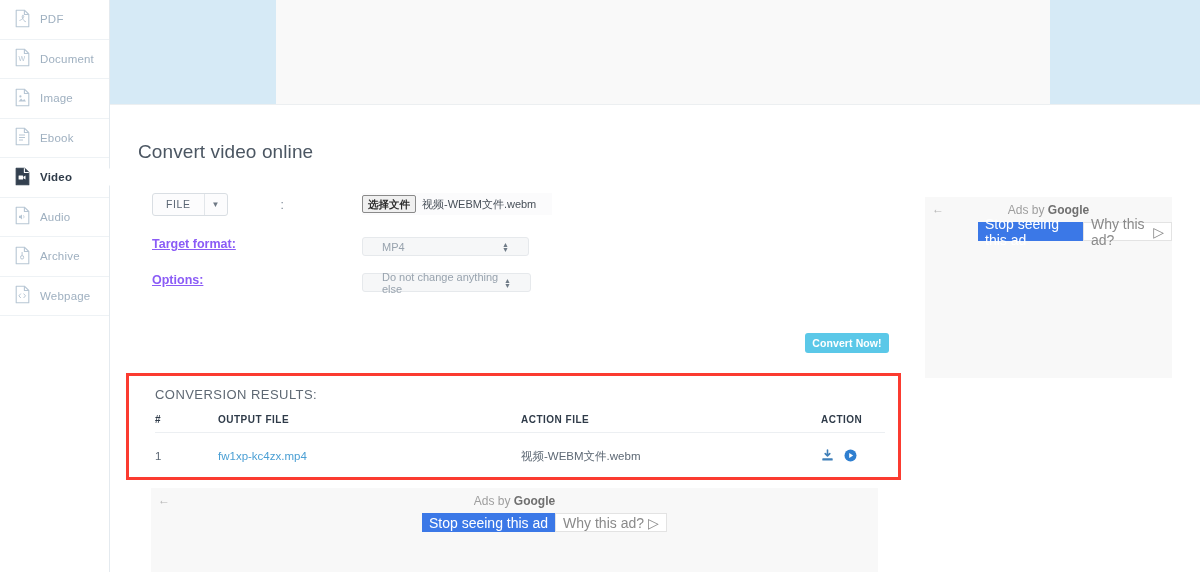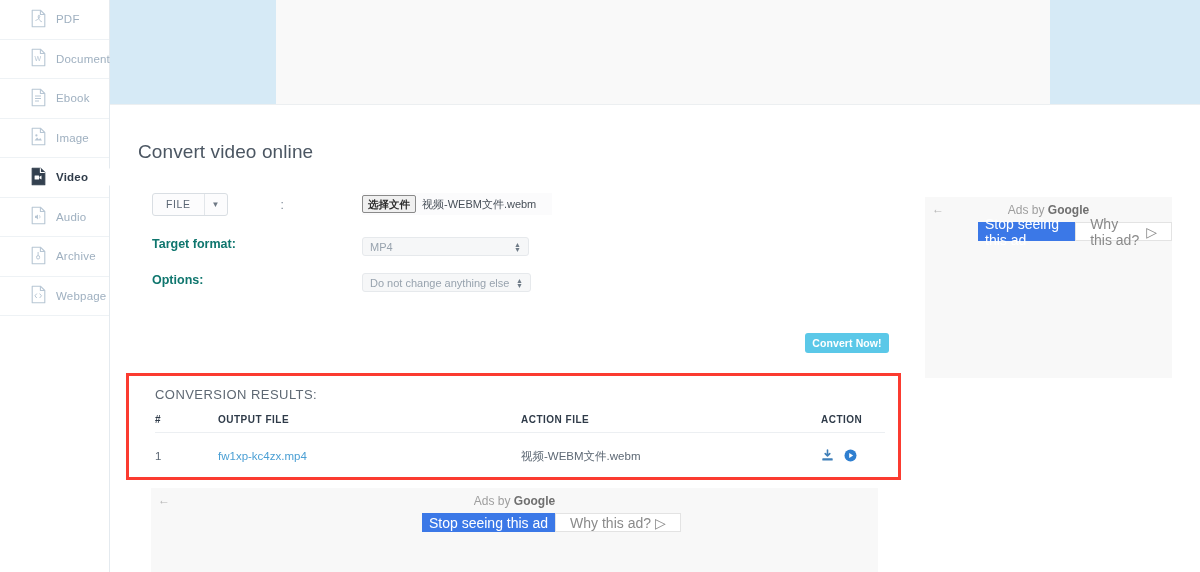--- a/index.html
+++ b/index.html
@@ -30,21 +30,21 @@
     background: #eceff1;
   }
 
   
   .sidebar {
     position: absolute; left: 0; top: 0; width: 110px; height: 572px;
     background: #ffffff; border-right: 1px solid #e4eaef;
   }
   .side-item {
     position: relative; height: 39.5px; display: flex; align-items: center;
-    padding-left: 30px; border-bottom: 1px solid #eef2f5;
+    padding-left: 14px; border-bottom: 1px solid #eef2f5;
     font-size: 11.5px; color: #9fb0c0; letter-spacing: .2px;
   }
   .side-item .ico { width: 17px; height: 19px; margin-right: 9px; flex: none; }
   .side-item.active { color: #2f3b49; font-weight: bold; }
   .side-item.active .notch {
     position: absolute; right: -9px; top: 10px;
     width: 0; height: 0;
     border-top: 9px solid transparent;
     border-bottom: 9px solid transparent;
     border-left: 9px solid #ffffff;
@@ -57,21 +57,21 @@
     position: absolute; left: 28px; top: 36px;
     font-size: 19px; color: #4b5662; font-weight: normal; letter-spacing: .1px;
   }
 
   .form-row { position: absolute; display: flex; align-items: center; gap: 48px; }
   .row-file { left: 42px; top: 88px; }
   .row-target { left: 42px; top: 132px; }
   .row-options { left: 42px; top: 168px; }
 
   .row-label {
-    width: 110px; font-size: 12.5px; color: #0f766e; font-weight: bold;
+    width: 110px; font-size: 12.5px; color: #8b5cf6; font-weight: bold; text-decoration: underline;
   }
   .filetype-btn {
     display: inline-flex; align-items: center; height: 23px;
     border: 1px solid #d9dee3; border-radius: 3px; background: #fcfcfd;
     overflow: hidden;
   }
   .filetype-btn .ft-label {
     padding: 0 13px; font-size: 10.5px; color: #5a6674; letter-spacing: .6px;
     line-height: 21px;
   }
@@ -92,21 +92,21 @@
     height: 18px; line-height: 16px;
     border: 1px solid #8a8a8a; border-radius: 2px;
     background: #f0f0f0; padding: 0 5px;
     font-size: 10.5px; color: #2b2b2b; font-weight: bold;
   }
   .file-name { margin-left: 6px; font-size: 11px; color: #474f58; }
 
   .sel {
     position: absolute; height: 19px; width: 167px;
     background: #f6f7f8; border: 1px solid #e6e9ec; border-radius: 3px;
-    display: flex; align-items: center; padding: 0 7px;
+    display: flex; align-items: center; padding: 0 19px;
     font-size: 11px; color: #98a3ae;
   }
   .sel-target { left: 252px; top: 132px; }
   .sel-options { left: 252px; top: 168px; width: 169px; }
   .sel .sel-val { flex: 1; }
   .sel .stepper { display: flex; flex-direction: column; align-items: center; line-height: 5px; color: #6f7b87; font-size: 7px; }
 
   .convert-btn {
     position: absolute; left: 664px; top: 228px;
     width: 84px; height: 20px;
@@ -163,21 +163,21 @@
     height: 19px; font-size: 14px;
   }
   .ad-right .ad-btns { left: 53px; }
   .ad-bottom .ad-btns { left: 271px; }
   .ad-stop {
     background: #3b78e7; color: #ffffff; padding: 0 7px;
     display: flex; align-items: center;
   }
   .ad-why {
     background: #ffffff; border: 1px solid #e3e3e3; color: #8a8a8a;
-    padding: 0 14px; display: flex; align-items: center; gap: 4px;
+    padding: 0 7px; display: flex; align-items: center; gap: 4px;
   }
 </style>
 </head>
 <body>
 
 <div class="page">
 
   <div class="top-banner">
     <div class="banner-pane-left"></div>
     <div class="banner-pane-right"></div>
@@ -198,38 +198,38 @@
             <path d="M2.2 1.2h8.2l4.4 4.3v12.3H2.2z" fill="#ffffff" stroke="#b7c6d4" stroke-width="1.1" stroke-linejoin="round"></path>
             <path d="M10.4 1.2v4.3h4.4" fill="none" stroke="#b7c6d4" stroke-width="1.1" stroke-linejoin="round"></path>
             <text x="8" y="12.5" font-size="7" font-family="Liberation Sans, sans-serif" text-anchor="middle" fill="#b7c6d4">W</text>
           </svg></span>
         <span>Document</span>
       </div>
       <div class="side-item">
         <span><svg class="ico" viewBox="0 0 17 19" xmlns="http://www.w3.org/2000/svg">
             <path d="M2.2 1.2h8.2l4.4 4.3v12.3H2.2z" fill="#ffffff" stroke="#b7c6d4" stroke-width="1.1" stroke-linejoin="round"></path>
             <path d="M10.4 1.2v4.3h4.4" fill="none" stroke="#b7c6d4" stroke-width="1.1" stroke-linejoin="round"></path>
+            <g fill="#b7c6d4">
+              <circle cx="6.4" cy="8.4" r="1.1"></circle>
+              <path d="M4.5 13.5l2.6-3 1.8 2 1.3-1.4 1.8 2.4z"></path>
+            </g>
+          </svg></span>
+        <span>Image</span>
+      </div>
+      <div class="side-item">
+        <span><svg class="ico" viewBox="0 0 17 19" xmlns="http://www.w3.org/2000/svg">
+            <path d="M2.2 1.2h8.2l4.4 4.3v12.3H2.2z" fill="#ffffff" stroke="#b7c6d4" stroke-width="1.1" stroke-linejoin="round"></path>
+            <path d="M10.4 1.2v4.3h4.4" fill="none" stroke="#b7c6d4" stroke-width="1.1" stroke-linejoin="round"></path>
             <g stroke="#b7c6d4" stroke-width="1">
               <line x1="5" y1="8" x2="11" y2="8"></line>
               <line x1="5" y1="10.5" x2="11" y2="10.5"></line>
               <line x1="5" y1="13" x2="9" y2="13"></line>
             </g>
           </svg></span>
         <span>Ebook</span>
-      </div>
-      <div class="side-item">
-        <span><svg class="ico" viewBox="0 0 17 19" xmlns="http://www.w3.org/2000/svg">
-            <path d="M2.2 1.2h8.2l4.4 4.3v12.3H2.2z" fill="#ffffff" stroke="#b7c6d4" stroke-width="1.1" stroke-linejoin="round"></path>
-            <path d="M10.4 1.2v4.3h4.4" fill="none" stroke="#b7c6d4" stroke-width="1.1" stroke-linejoin="round"></path>
-            <g fill="#b7c6d4">
-              <circle cx="6.4" cy="8.4" r="1.1"></circle>
-              <path d="M4.5 13.5l2.6-3 1.8 2 1.3-1.4 1.8 2.4z"></path>
-            </g>
-          </svg></span>
-        <span>Image</span>
       </div>
       <div class="side-item active">
         <span><svg class="ico" viewBox="0 0 17 19" xmlns="http://www.w3.org/2000/svg">
             <path d="M2.2 1.2h8.2l4.4 4.3v12.3H2.2z" fill="#33404f" stroke="#33404f" stroke-width="1.1" stroke-linejoin="round"></path>
             <path d="M10.4 1.2v4.3h4.4" fill="none" stroke="#ffffff" stroke-width="1.1" stroke-linejoin="round"></path>
             <g fill="#ffffff">
               <rect x="4.6" y="8.4" width="4.4" height="4.2" rx=".4"></rect>
               <path d="M9.4 9.8l2.1-1.3v4.1l-2.1-1.3z"></path>
             </g>
           </svg></span>

